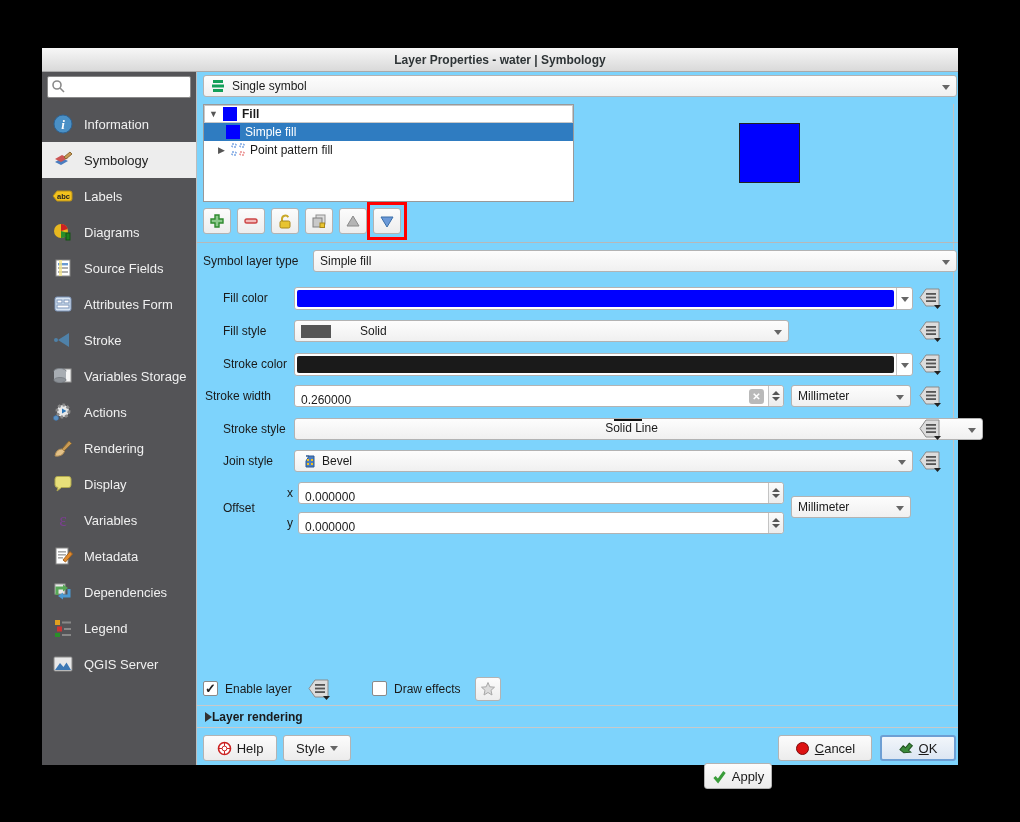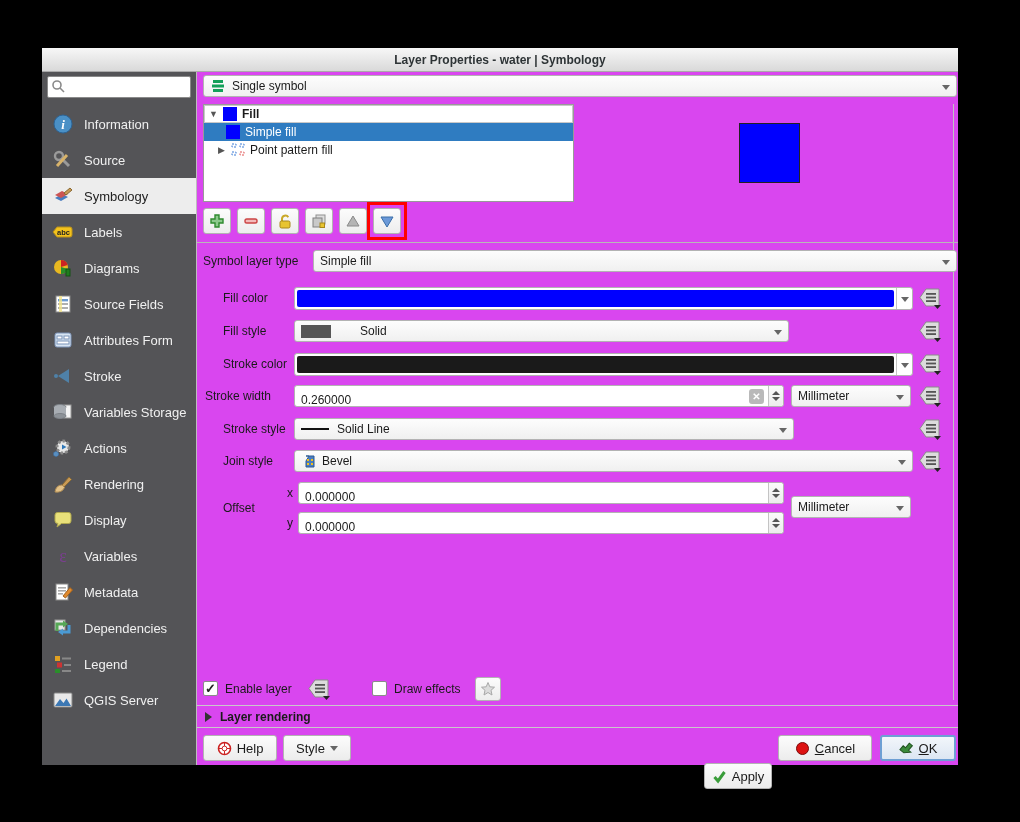--- a/index.html
+++ b/index.html
@@ -13,21 +13,21 @@
   
   #sidebar { position:absolute; left:0; top:24px; width:154px; bottom:0; background:#545457; overflow:hidden; }
   .search-wrap { position:relative; margin:4px 5px 8px 5px; }
   .search-input { width:100%; height:22px; border:1px solid #8a8a8a; border-radius:2px; background:#fff; padding-left:22px; font-size:12px; }
   .search-icon { position:absolute; left:4px; top:3px; }
   .side-item { height:36px; display:flex; align-items:center; padding-left:10px; gap:10px;
                color:#f0f0f0; font-size:13px; cursor:default; }
   .side-item.selected { background:#ededed; color:#222; }
   .side-item .ic { width:22px; height:22px; flex:0 0 22px; }
   
-  #main { position:absolute; left:154px; top:24px; right:0; bottom:0; background:#d946ef; border-left:1px solid #bdbdbd; }
+  #main { position:absolute; left:154px; top:24px; right:0; bottom:0; background:#7dd3fc; border-left:1px solid #bdbdbd; }
   .combo { position:absolute; height:22px; background:linear-gradient(#fdfdfd,#f0f0f0);
            border:1px solid #b3b3b3; border-radius:3px; display:flex; align-items:center;
            padding:0 20px 0 6px; font-size:12px; color:#1a1a1a; }
   .combo .arr { position:absolute; right:6px; top:9px; width:0; height:0;
                 border-left:4px solid transparent; border-right:4px solid transparent; border-top:5px solid #666; }
   .inputbox { position:absolute; height:22px; background:#fff; border:1px solid #b3b3b3; border-radius:3px;
               display:flex; align-items:center; padding:8px 34px 0 6px; font-size:12px; }
   .spin { position:absolute; right:0; top:0; bottom:0; width:15px; border-left:1px solid #c4c4c4;
           background:linear-gradient(#fbfbfb,#ececec); border-radius:0 3px 3px 0;
           display:flex; flex-direction:column; align-items:center; justify-content:center; gap:2px; }
@@ -54,21 +54,21 @@
   .checkbox { position:absolute; width:15px; height:15px; background:#fff; border:1px solid #8a8a8a; border-radius:2px;
               font-size:13px; font-weight:bold; line-height:13px; text-align:center; color:#222; }
   .footer-btn { position:absolute; top:0; height:26px; background:linear-gradient(#fcfcfc,#ececec);
                 border:1px solid #b3b3b3; border-radius:3px; display:flex; align-items:center;
                 justify-content:center; gap:5px; font-size:13px; }
   .footer-btn u { text-decoration:underline; }
   #ok-btn { border:2px solid #6d9fd4; background:linear-gradient(#f2f6fb,#dce6f2); }
   #red-highlight { position:absolute; left:170px; top:130px; width:40px; height:38px; border:3px solid #f00; }
   #layer-rendering { position:absolute; left:0; right:0; top:633px; height:23px;
                      border-top:1px solid #c9c9c9; border-bottom:1px solid #c9c9c9;
-                     display:flex; align-items:center; gap:8px; padding-left:8px; font-weight:bold; font-size:12px; }
+                     display:flex; align-items:center; padding-left:8px; font-weight:bold; font-size:12px; }
   .expander-right { width:0; height:0; border-top:5px solid transparent; border-bottom:5px solid transparent; border-left:7px solid #333; }
 </style>
 </head>
 <body>
 
 <div id="dialog">
   <div id="titlebar">Layer Properties - water | Symbology</div>
 
   <div id="sidebar">
     <div class="search-wrap">
@@ -78,28 +78,20 @@
         </svg>
       <input class="search-input" placeholder="" style="">
     </div>
 
     <div class="side-item">
       <svg class="ic" viewBox="0 0 22 22">
           <circle cx="11" cy="11" r="9" fill="#4a90c6" stroke="#2c6496"></circle>
           <text x="11" y="15.5" font-size="13" font-family="serif" font-style="italic" font-weight="bold" fill="#fff" text-anchor="middle">i</text>
         </svg>
       <span>Information</span>
-    </div>
-    <div class="side-item">
-      <svg class="ic" viewBox="0 0 22 22">
-          <circle cx="7" cy="7" r="4" fill="none" stroke="#9a9a9a" stroke-width="2.4"></circle>
-          <path d="M9 9 L17 17" stroke="#9a9a9a" stroke-width="3"></path>
-          <path d="M5 17 L15 6" stroke="#d8b36a" stroke-width="3"></path>
-        </svg>
-      <span>Source</span>
     </div>
     <div class="side-item selected">
       <svg class="ic" viewBox="0 0 22 22">
           <path d="M3 13 l7-4 6 3-7 4z" fill="#4a7dc0"></path>
           <path d="M3 10 l7-4 6 3-7 4z" fill="#cc5555"></path>
           <path d="M12 8 L18 3 L20 5 L14 10 z" fill="#c99a55" stroke="#8a6a33"></path>
         </svg>
       <span>Symbology</span>
     </div>
     <div class="side-item">
@@ -362,21 +354,21 @@
     </div>
     <svg class="ovr" style="left:721px; top:312px;" viewBox="0 0 24 24">
         <polygon points="21,3 8,3 2,11.5 8,20 21,20" fill="#dcdcdc" stroke="#8a8a8a"></polygon>
         <rect x="8" y="7" width="10" height="1.8" fill="#555"></rect>
         <rect x="8" y="10.6" width="10" height="1.8" fill="#555"></rect>
         <rect x="8" y="14.2" width="10" height="1.8" fill="#555"></rect>
         <polygon points="16,19 23,19 19.5,23" fill="#222"></polygon>
       </svg>
 
     <div class="lbl" style="left:26px; top:350px;">Stroke style</div>
-    <div class="combo" style="left:97px; top:346px; width:500px;">
+    <div class="combo" style="left:97px; top:346px; width:689px;flex-direction:column;">
       <span style="width:28px;height:2px;background:#111;margin-right:8px;"></span>
       <span>Solid Line</span>
       <i class="arr"></i>
     </div>
     <svg class="ovr" style="left:721px; top:345px;" viewBox="0 0 24 24">
         <polygon points="21,3 8,3 2,11.5 8,20 21,20" fill="#dcdcdc" stroke="#8a8a8a"></polygon>
         <rect x="8" y="7" width="10" height="1.8" fill="#555"></rect>
         <rect x="8" y="10.6" width="10" height="1.8" fill="#555"></rect>
         <rect x="8" y="14.2" width="10" height="1.8" fill="#555"></rect>
         <polygon points="16,19 23,19 19.5,23" fill="#222"></polygon>

